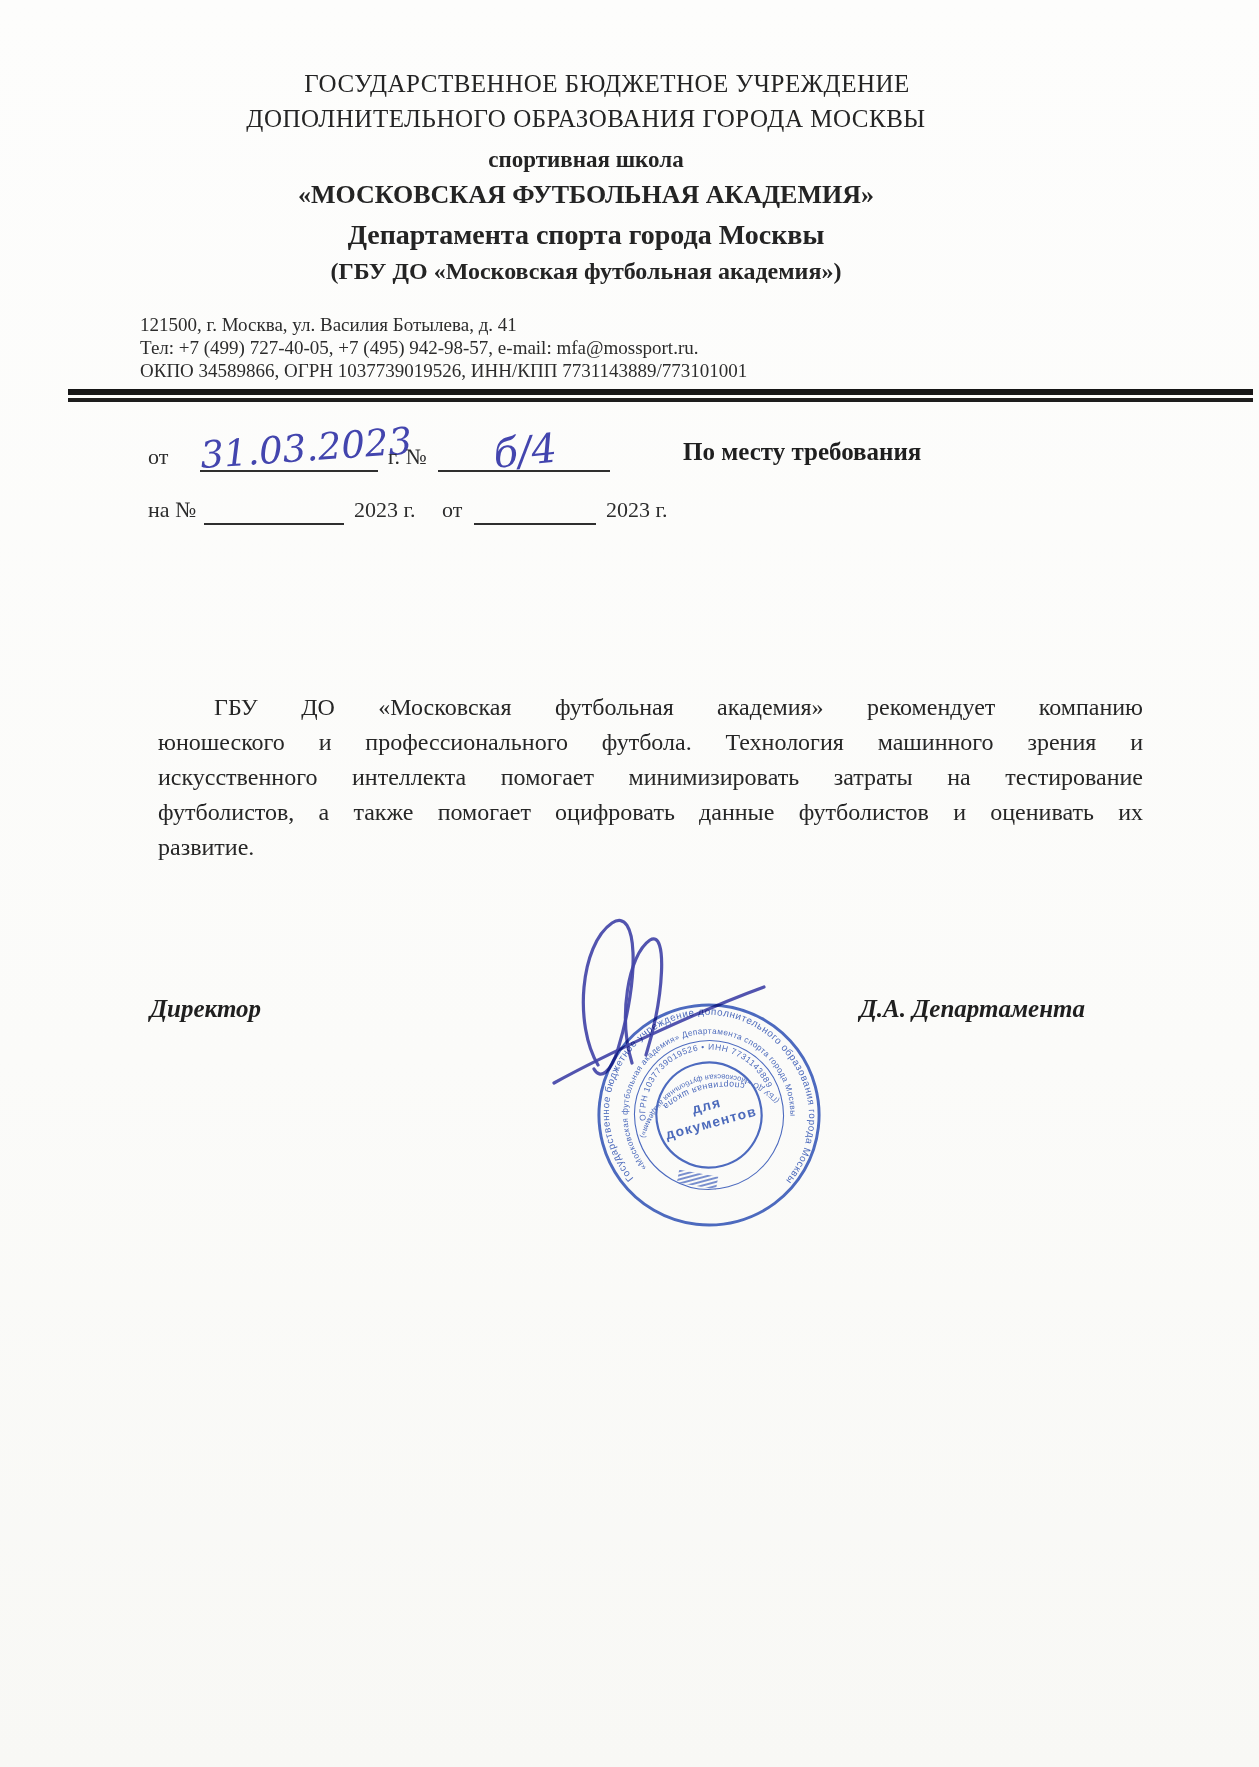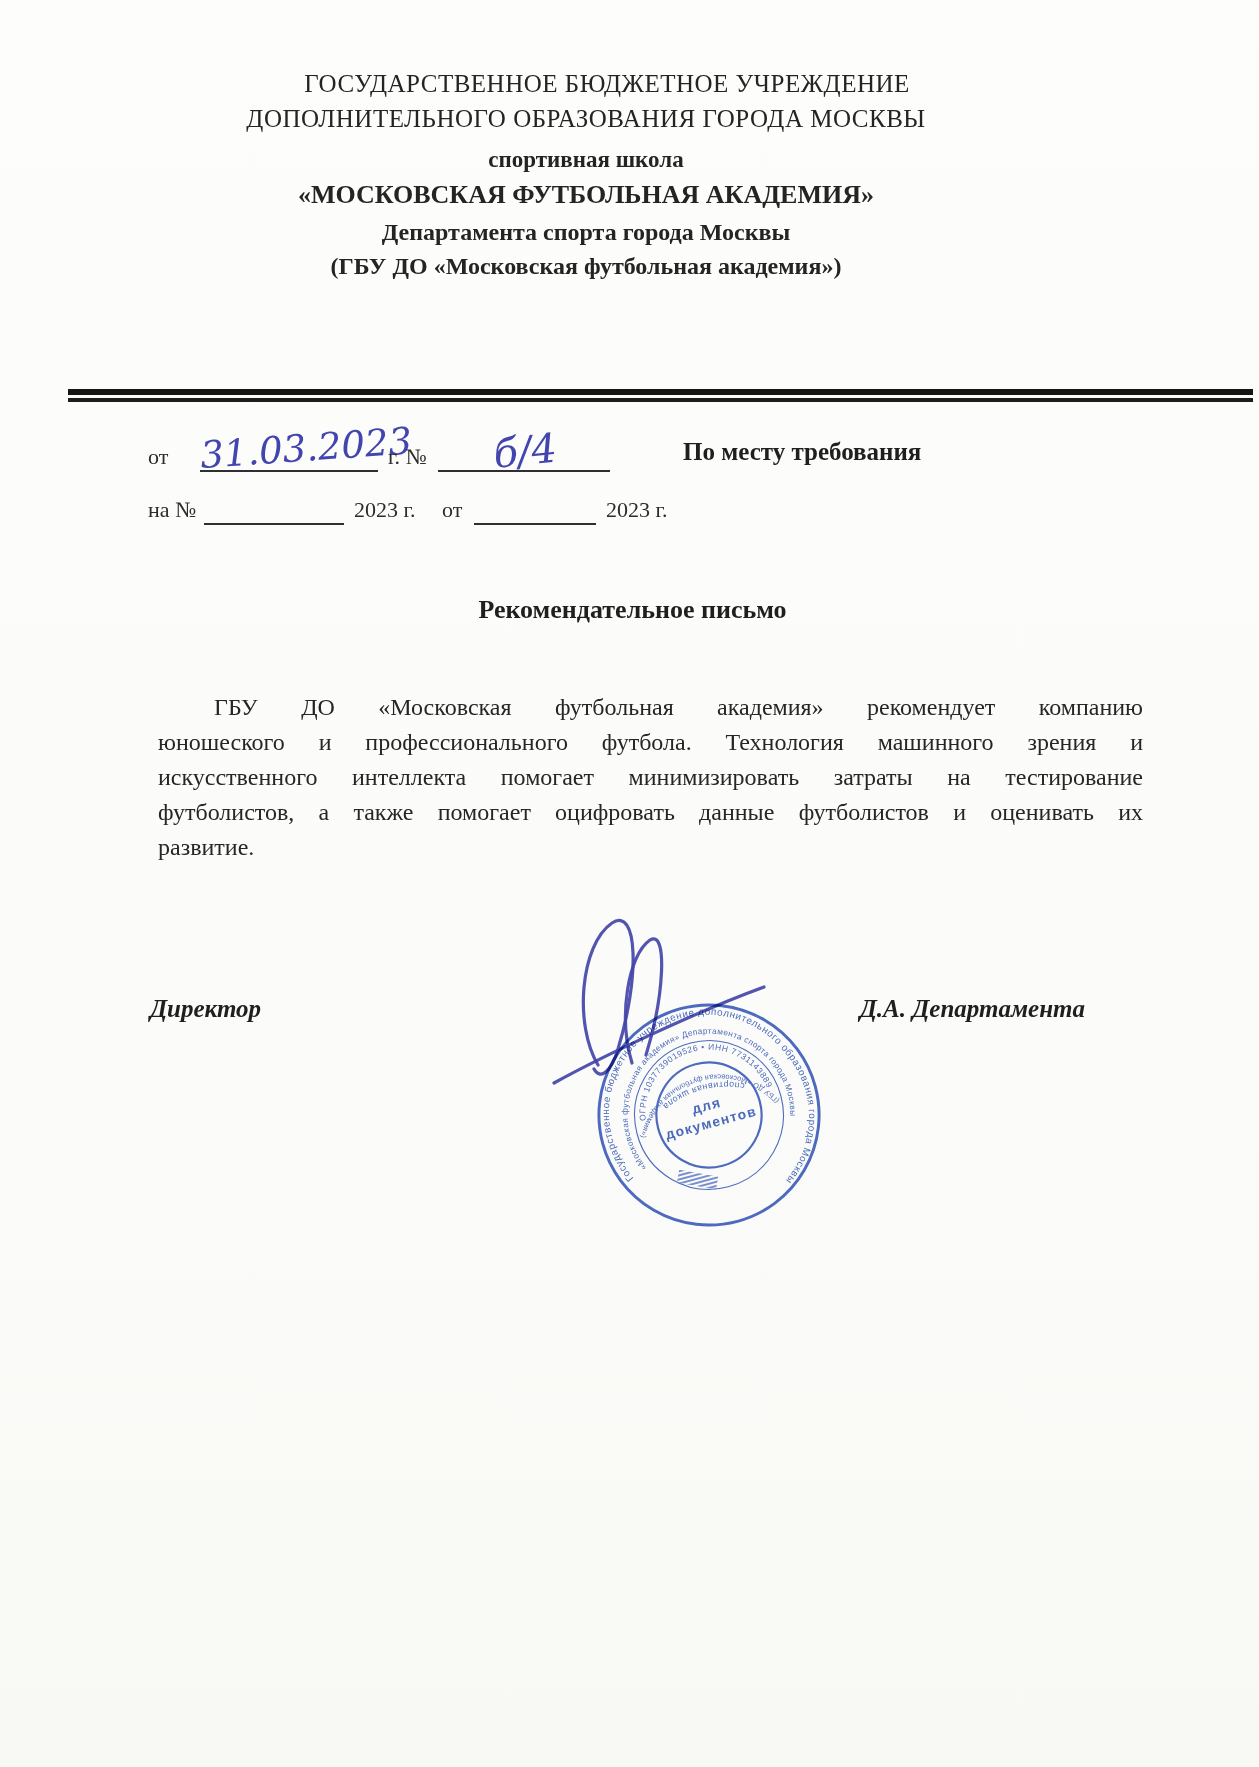--- a/index.html
+++ b/index.html
@@ -11,21 +11,21 @@
     font-family:"Liberation Serif", serif;
     color:#262626;
   }
 
   
   .letterhead { position:absolute; top:70px; left:0; width:1172px; text-align:center; color:#242424; }
   .lh-l1 { font-size:25px; letter-spacing:.5px; margin-bottom:7px;padding-left:42px; }
   .lh-l2 { font-size:25px; letter-spacing:.5px; margin-bottom:14px; }
   .lh-l3 { font-size:23px; font-weight:bold; margin-bottom:7px; }
   .lh-l4 { font-size:26px; font-weight:bold; margin-bottom:9px;text-align:center; }
-  .lh-l5 { font-size:24px; font-weight:bold; margin-bottom:7px;text-align:center; }
+  .lh-l5 { font-size:28px; font-weight:bold; margin-bottom:7px;text-align:center; }
   .lh-l6 { font-size:24px; font-weight:bold; }
 
   
   .address { position:absolute; top:313px; left:140px; font-size:19px; line-height:23px; color:#2c2c2c; }
 
   
   .rule { position:absolute; top:389px; left:68px; width:1185px; }
   .rule .bar1 { height:6px; background:#161616; margin-bottom:3px; }
   .rule .bar2 { height:4px; background:#1d1d1d; }
 
@@ -77,20 +77,25 @@
 
   <header class="letterhead">
     <div class="lh-l1">ГОСУДАРСТВЕННОЕ БЮДЖЕТНОЕ УЧРЕЖДЕНИЕ</div>
     <div class="lh-l2">ДОПОЛНИТЕЛЬНОГО ОБРАЗОВАНИЯ ГОРОДА МОСКВЫ</div>
     <div class="lh-l3">спортивная школа</div>
     <div class="lh-l4">«МОСКОВСКАЯ ФУТБОЛЬНАЯ АКАДЕМИЯ»</div>
     <div class="lh-l5">Департамента спорта города Москвы</div>
     <div class="lh-l6">(ГБУ ДО «Московская футбольная академия»)</div>
   </header>
 
+  <div class="address">
+    <div>121500, г. Москва, ул. Василия Ботылева, д. 41</div>
+    <div>Тел: +7 (499) 727-40-05, +7 (495) 942-98-57, e-mail: mfa@mossport.ru.</div>
+    <div>ОКПО 34589866, ОГРН 1037739019526,  ИНН/КПП  7731143889/773101001</div>
+  </div>
 
   <div class="rule">
     <div class="bar1"></div>
     <div class="bar2"></div>
   </div>
 
   <span class="ref-label" style="left:148px; top:444px;">от</span>
   <span class="uline" style="left:200px; top:444px; width:178px;">
     <span class="hand hand-date">31.03.2023</span>
   </span>
@@ -100,21 +105,20 @@
   </span>
   <span class="addressee">По месту требования</span>
 
   <span class="ref-label" style="left:148px; top:497px;">на №</span>
   <span class="uline" style="left:204px; top:497px; width:140px;"></span>
   <span class="ref-label" style="left:354px; top:497px;">2023 г.</span>
   <span class="ref-label" style="left:442px; top:497px;">от</span>
   <span class="uline" style="left:474px; top:497px; width:122px;"></span>
   <span class="ref-label" style="left:606px; top:497px;">2023 г.</span>
 
-  <h1 class="title">Рекомендательное письмо</h1>
 
   <div class="body">
     <div class="jline jline-first">ГБУ ДО «Московская футбольная академия» рекомендует компанию</div>
     <div class="jline">юношеского и профессионального футбола. Технология машинного зрения и</div>
     <div class="jline">искусственного интеллекта помогает минимизировать затраты на тестирование</div>
     <div class="jline">футболистов, а также помогает оцифровать данные футболистов и оценивать их</div>
     <div class="jline jline-last">развитие.</div>
   </div>
 
   <div class="sig-row">

